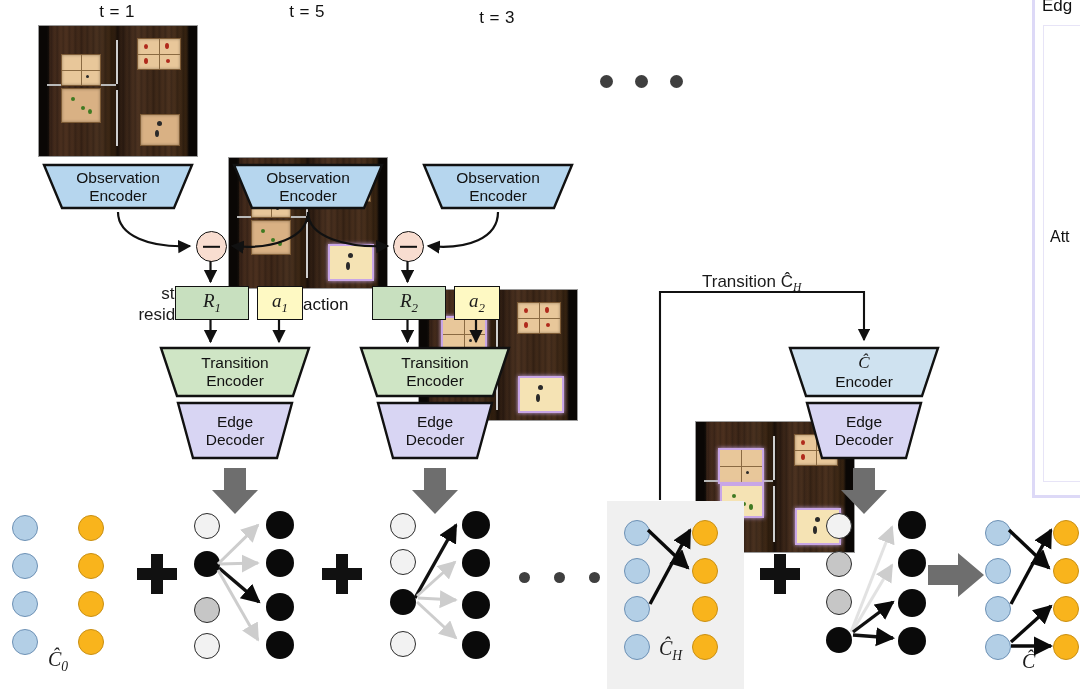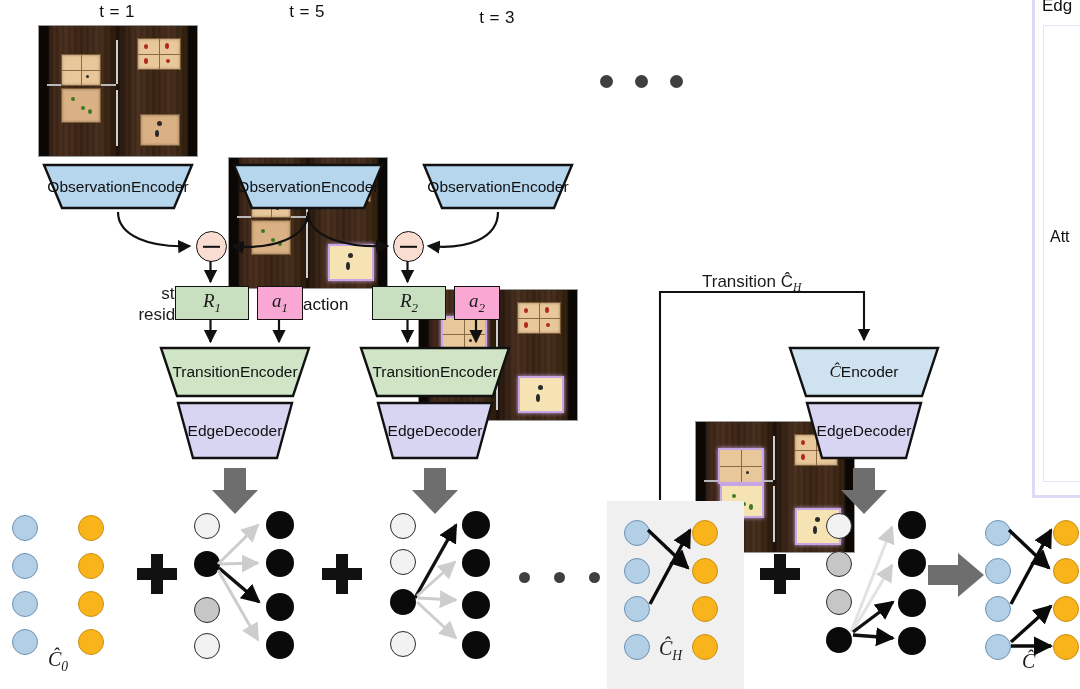--- a/index.html
+++ b/index.html
@@ -32,28 +32,28 @@
   .quadline-v{position:absolute;width:1px;background:#8a6a42;top:0;bottom:0;left:50%;}
   .quadline-h{position:absolute;height:1px;background:#8a6a42;left:0;right:0;top:50%;}
   .pip{position:absolute;border-radius:50%;}
   .pip.r{background:#b02a1c;}
   .pip.g{background:#3f7a22;}
   .pip.k{background:#2a2a2a;}
   
   .trapwrap{position:absolute;}
   .trapwrap svg{position:absolute;left:0;top:0;}
   .trapwrap .txt{position:absolute;left:0;top:0;width:100%;height:100%;
-                 display:flex;flex-direction:row;align-items:center;justify-content:center;
+                 display:flex;flex-direction:column;align-items:center;justify-content:center;
                  font-size:15.5px;line-height:1.15;color:#111;text-align:center;}
 
   
   .vbox{position:absolute;border:1.8px solid #111;display:flex;align-items:center;
         justify-content:center;font-size:19px;}
   .rbox{background:#c8e0bf;}
-  .abox{background:#f9a8d4;}
+  .abox{background:#fef9c3;}
 
   
   .minus{position:absolute;border-radius:50%;background:#f8ddd0;border:1.8px solid #111;}
   .minus::after{content:"";position:absolute;left:22%;right:22%;top:50%;height:2.4px;
                 background:#111;transform:translateY(-50%);}
 
   
   .plus{position:absolute;color:#111;}
   .plus::before,.plus::after{content:"";position:absolute;background:#111;}
   .plus::before{left:0;right:0;top:50%;height:12px;transform:translateY(-50%);}

